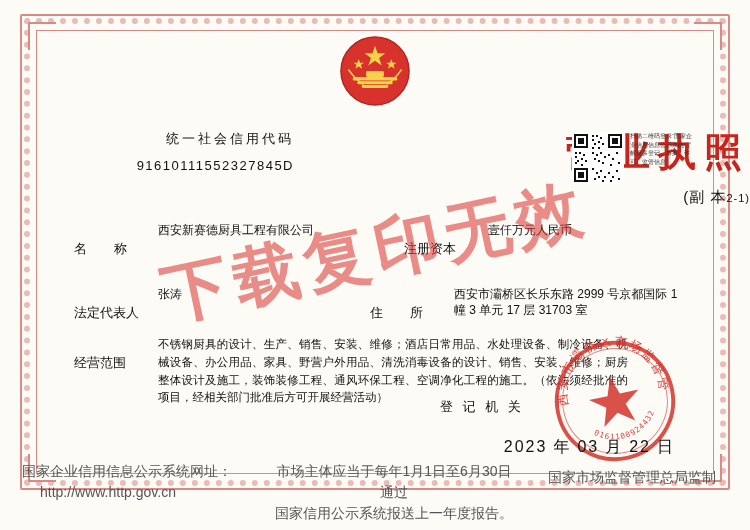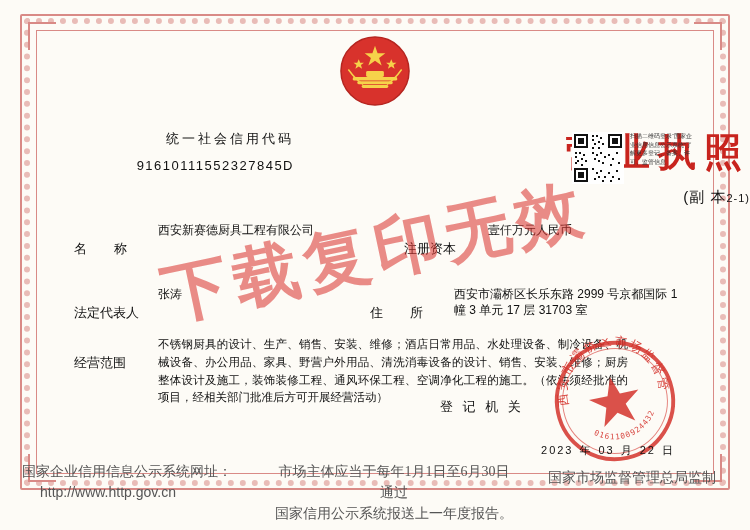--- a/index.html
+++ b/index.html
@@ -205,21 +205,21 @@
     width: 126px;
     height: 126px;
     transform: rotate(-12deg);
   }
 
   
   .date-line {
     position: absolute;
     right: 72px;
     bottom: 72px;
-    font-size: 11px;
+    font-size: 16px;
     color: #111;
     letter-spacing: 2px;
   }
   .date-line span { margin: 0 3px; }
 
   
   .watermark {
     position: absolute;
     left: 50%;
     top: 252px;
@@ -240,21 +240,21 @@
     right: 12px;
     bottom: 6px;
     display: flex;
     padding: 0 22px;
     box-sizing: border-box;
     font-size: 14px;
     color: #555;
     line-height: 1.5;
   }
   .footer-left { width: 250px; }
-  .footer-center { flex: 1; text-align: center; font-family: Liberation Serif, serif; }
+  .footer-center { flex: 1; text-align: center; }
   .footer-right { width: 200px; text-align: right; padding-top: 6px;}
 </style>
 </head>
 <body>
 
 <div class="license">
 
   <div class="frame-outer"></div>
   <div class="frame-scallop"></div>
   <div class="frame-inner"></div>

